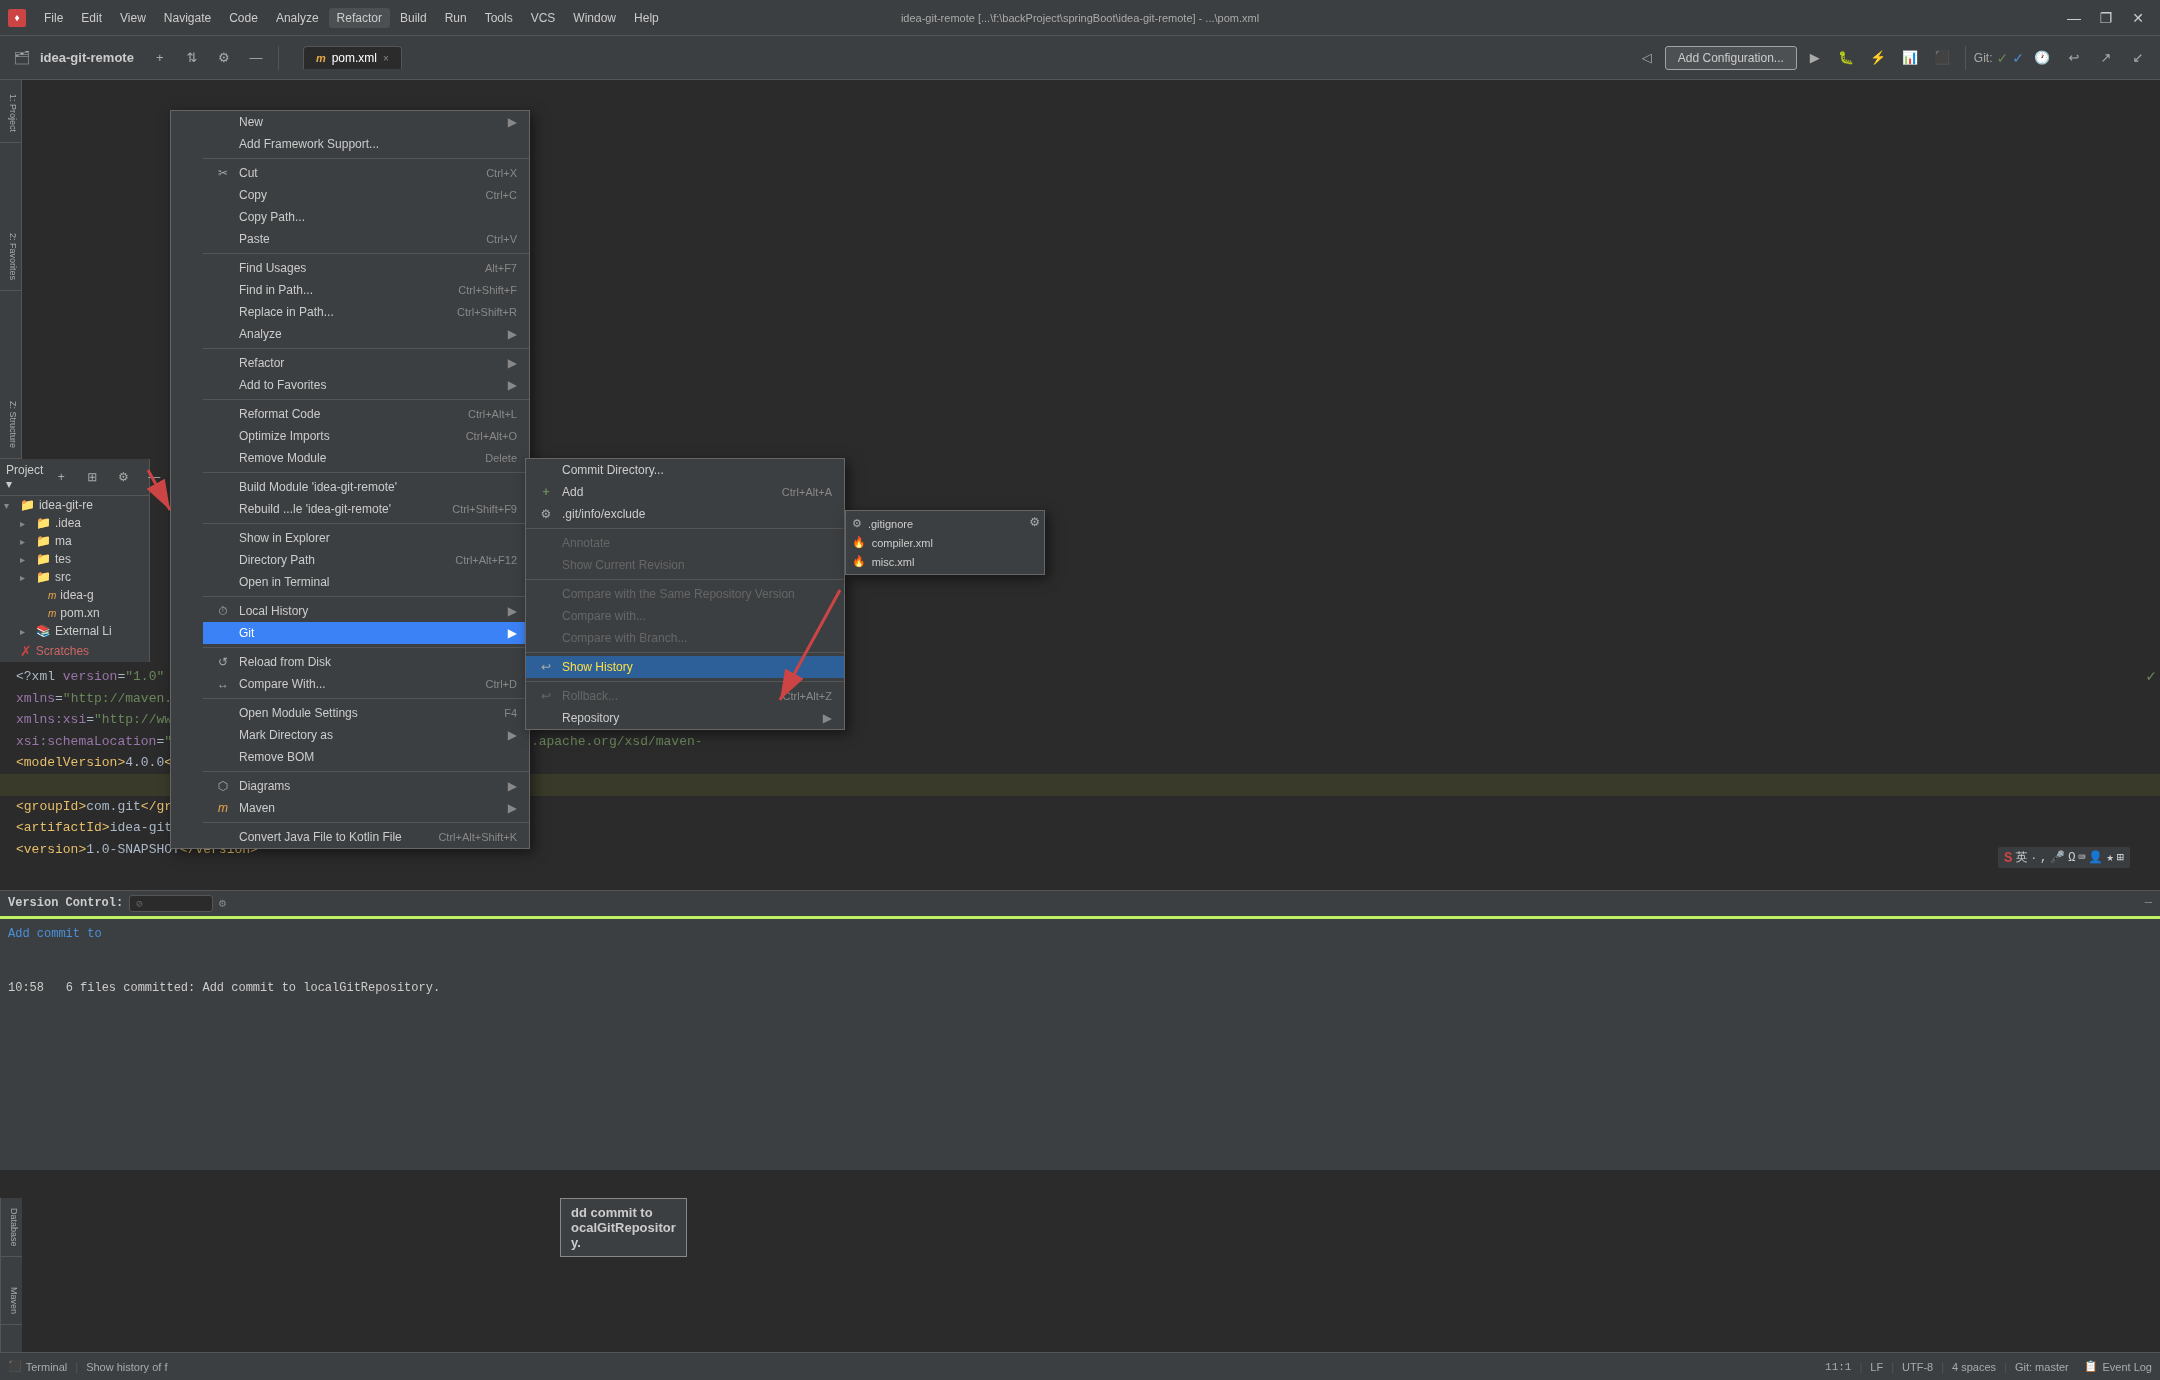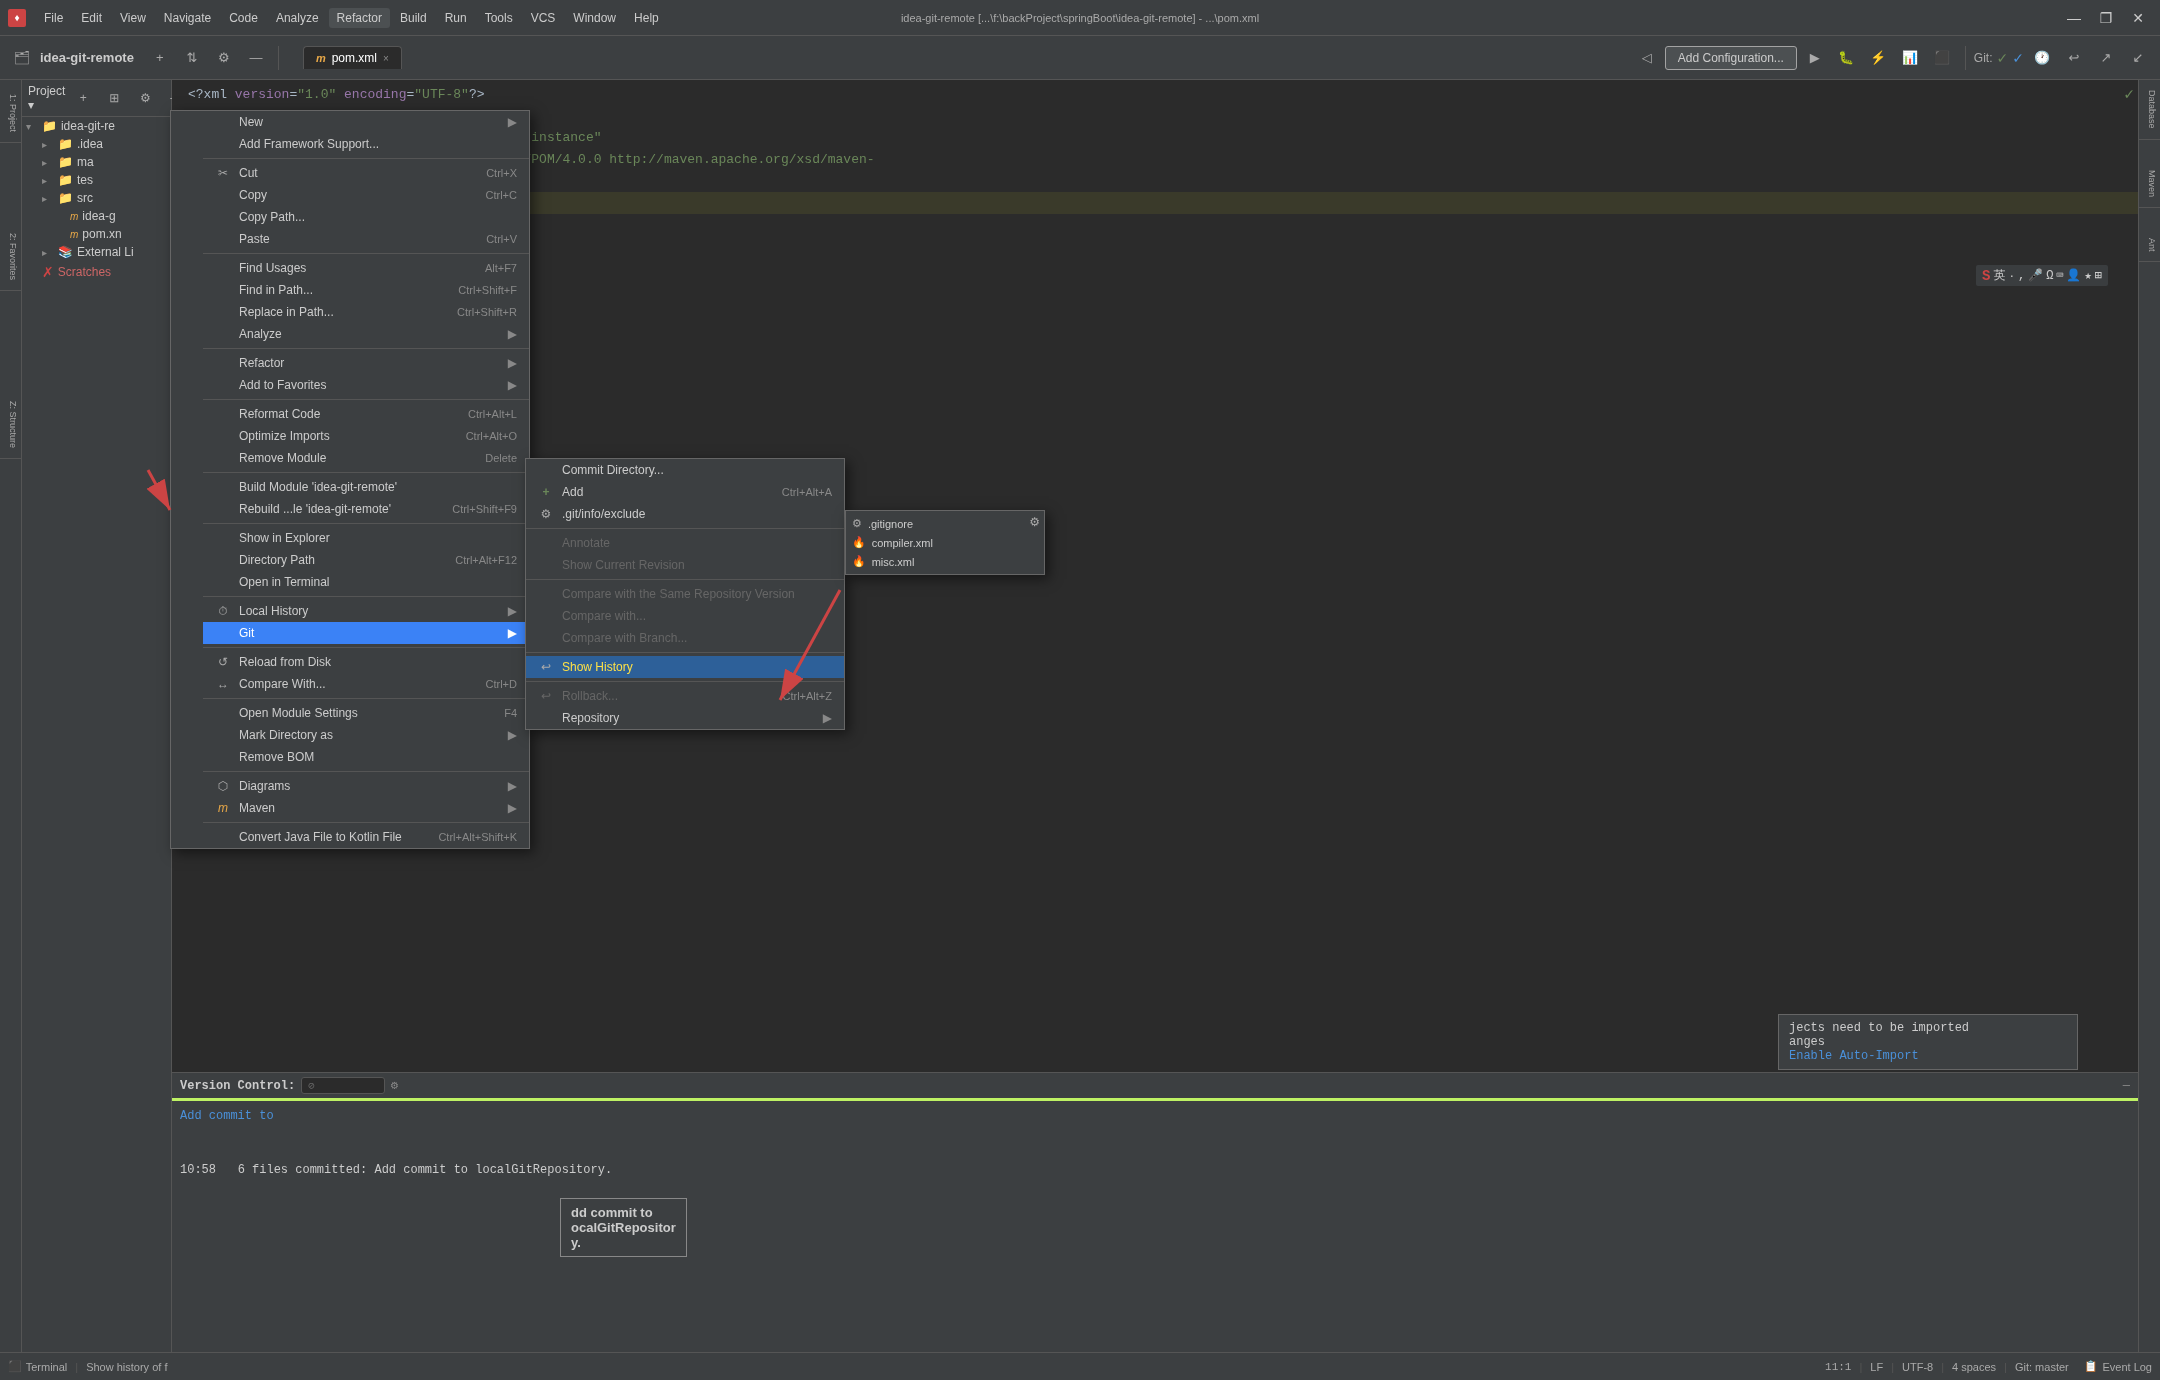--- a/index.html
+++ b/index.html
@@ -112,20 +112,21 @@
       font-size: 12px;
     }
     .git-label { color: #aaa; font-size: 12px; }
     .git-check { color: #6a8759; font-size: 14px; }
     .git-blue-check { color: #4a90d9; font-size: 14px; }
 
     
     #main-layout {
       display: flex;
       height: calc(1380px - 36px - 44px - 28px);
+      flex-direction: column;
     }
 
     
     #left-panel {
       width: 148px;
       background: #3c3f41;
       border-right: 1px solid #555;
       display: flex;
       flex-direction: column;
       position: relative;
@@ -476,25 +477,20 @@
       </div>
       <div id="vc-content" style="padding:8px;">
         <span class="vc-add-btn">Add commit to</span>
         <div style="margin-top:40px; color:#ccc; font-size:12px;">
           <span>10:58</span>&nbsp;&nbsp;
           <span>6 files committed: Add commit to localGitRepository.</span>
         </div>
       </div>
     </div>
 
-    <div id="notification" style="position:absolute; right:60px; bottom:310px; background:#3c3f41; border:1px solid #666; padding:6px 10px; font-size:12px; color:#ccc; min-width:300px;">
-      <div>jects need to be imported</div>
-      <div>anges</div>
-      <div style="color:#4a90d9; cursor:pointer;">Enable Auto-Import</div>
-    </div>
 
   </div>
 
   <div style="width:22px; background:#3c3f41; border-left:1px solid #555; display:flex; flex-direction:column;">
     <div style="writing-mode:vertical-rl; font-size:9px; color:#aaa; padding:10px 3px; cursor:pointer; border-bottom:1px solid #555;">Database</div>
     <div style="writing-mode:vertical-rl; font-size:9px; color:#aaa; padding:10px 3px; cursor:pointer; border-bottom:1px solid #555; margin-top:20px;">Maven</div>
     <div style="writing-mode:vertical-rl; font-size:9px; color:#aaa; padding:10px 3px; cursor:pointer; border-bottom:1px solid #555; margin-top:20px;">Ant</div>
   </div>
 </div>
 

